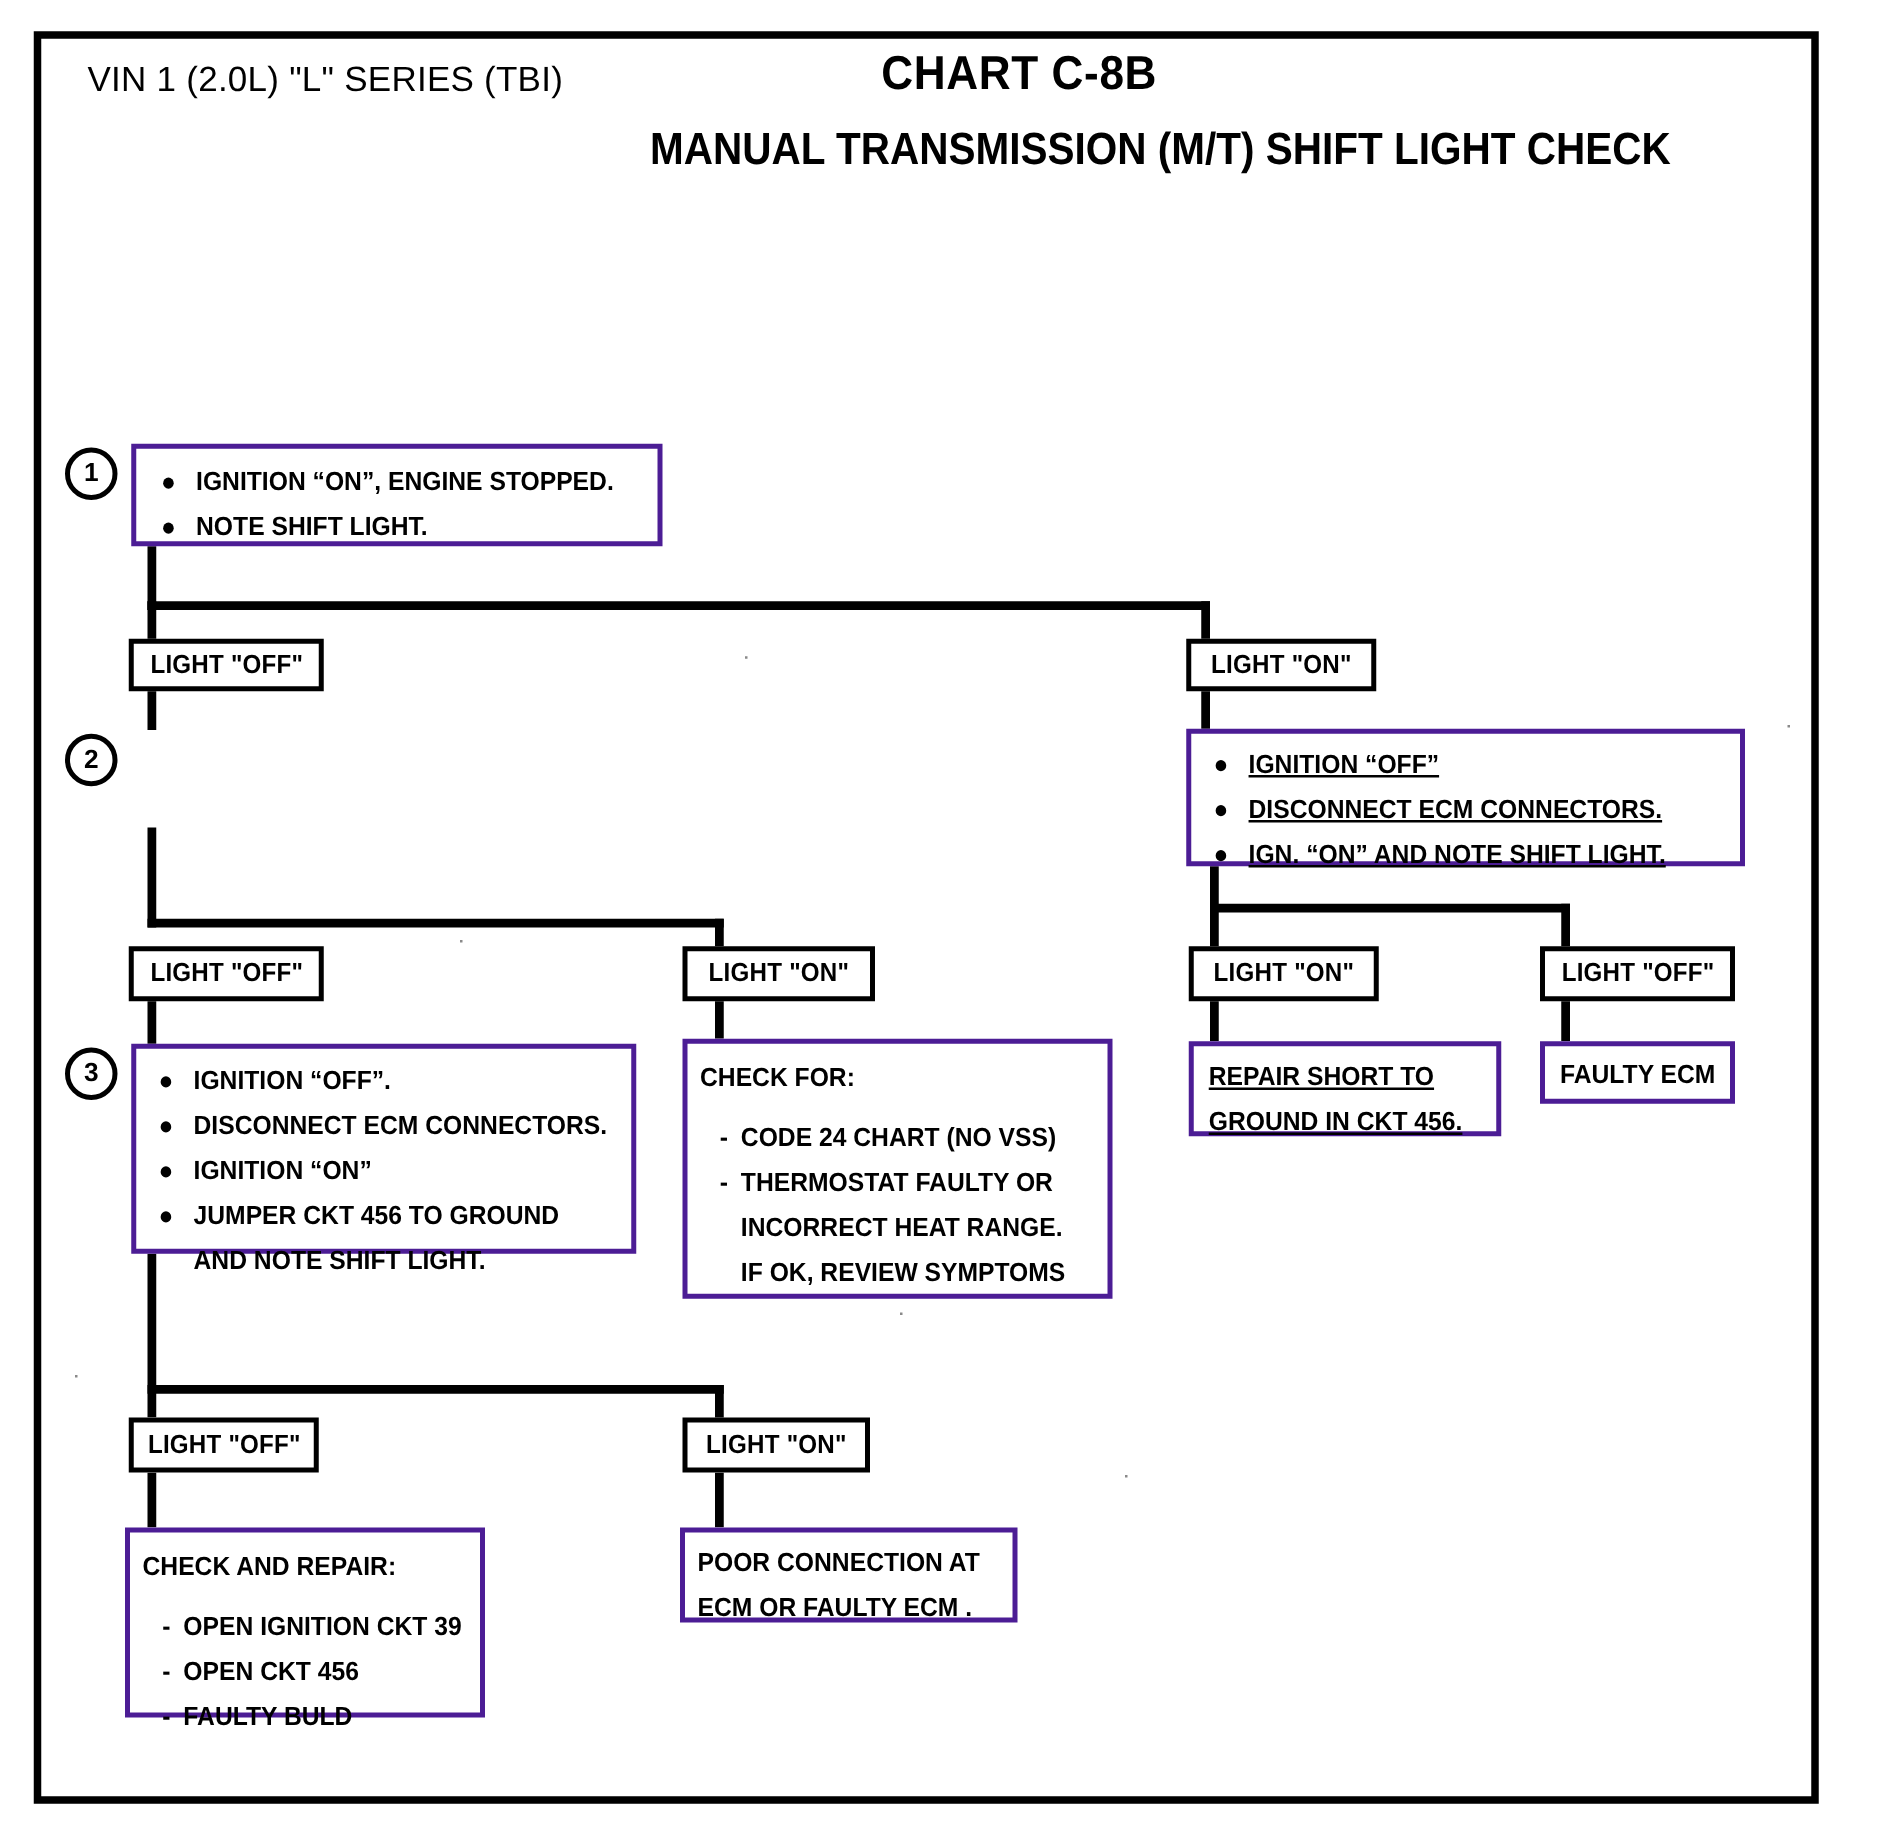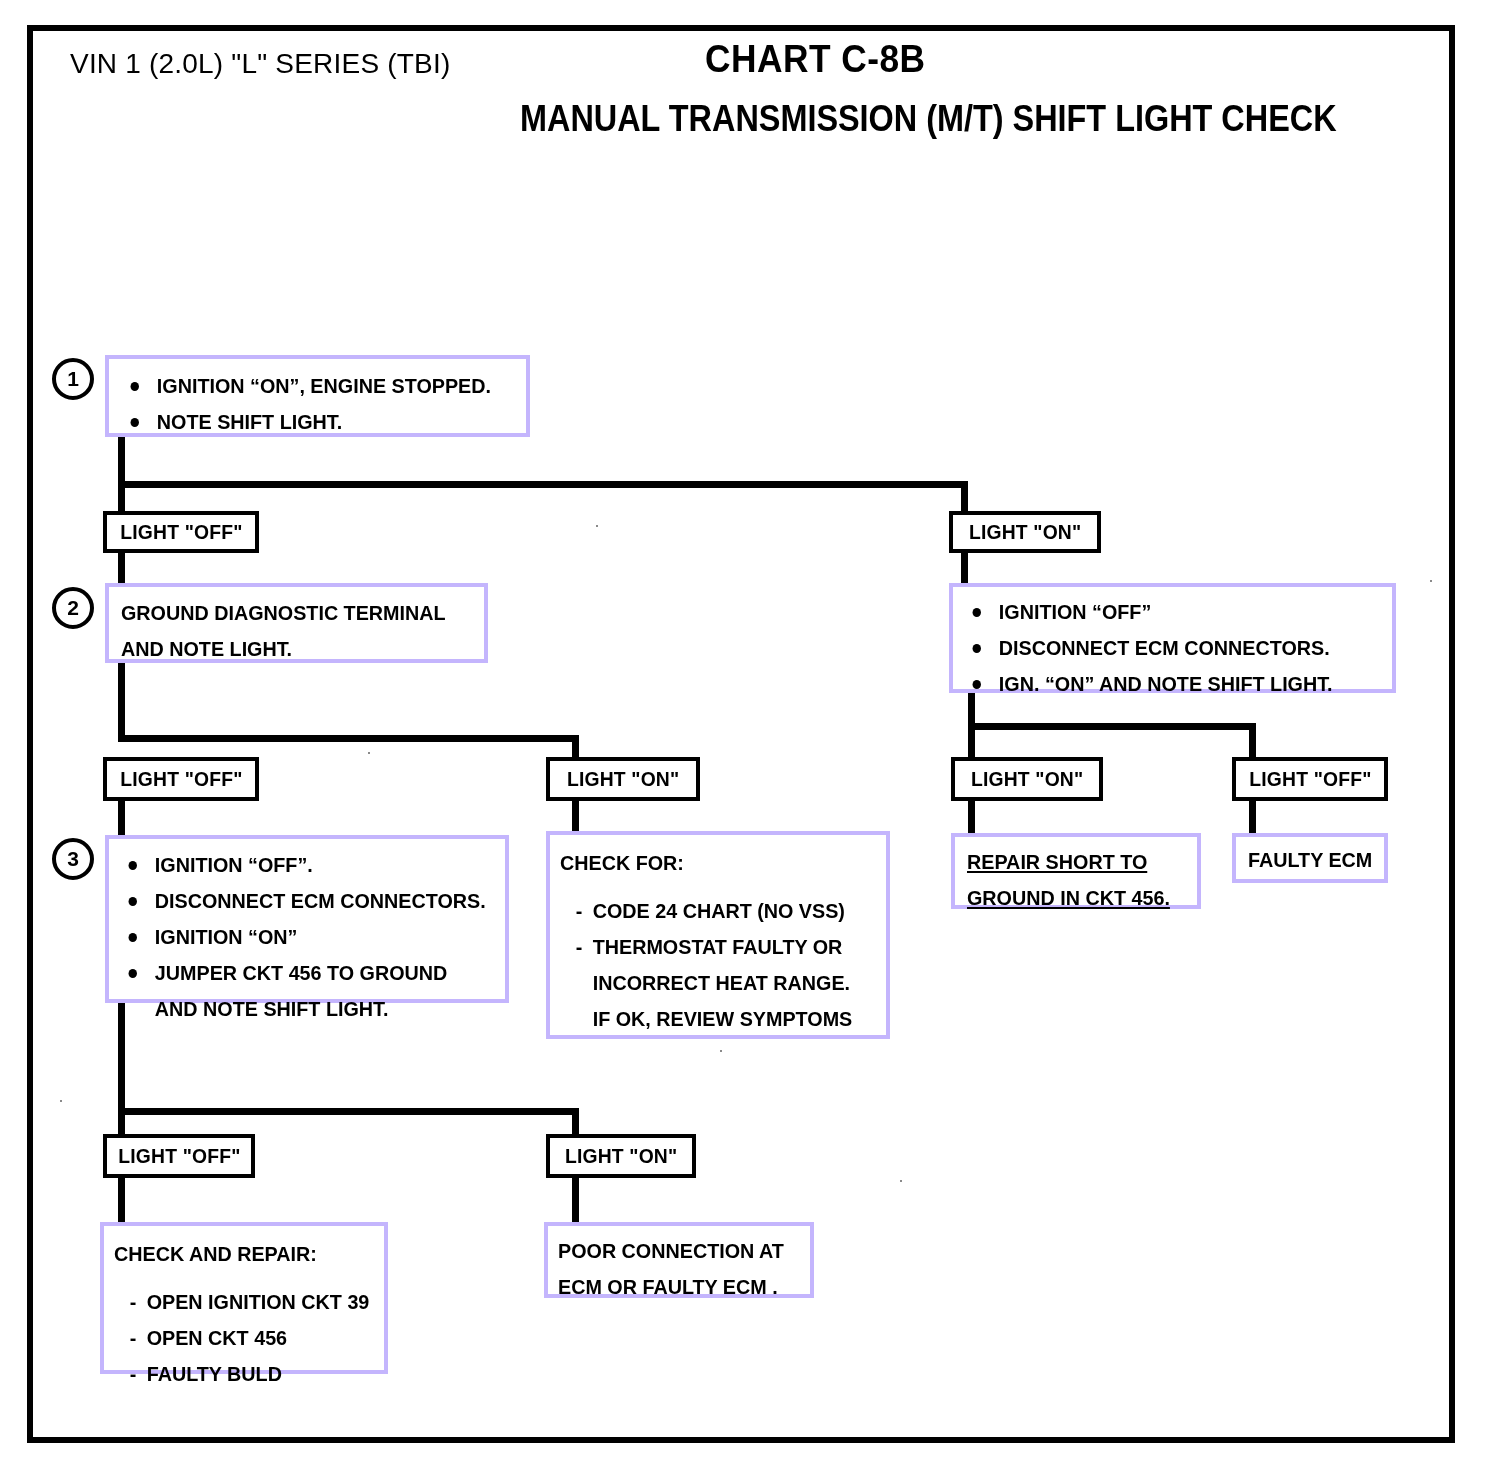--- a/index.html
+++ b/index.html
@@ -64,21 +64,21 @@
     color: #000;
     white-space: nowrap;
     transform: scaleX(0.9);
     transform-origin: left top;
   }
 
   
   .box {
     position: absolute;
     background: #ffffff;
-    border: 4px solid #c4b5fd;
+    border: 4px solid #4c1d95;
     box-sizing: border-box;
     color: #000;
     z-index: 3;
   }
   .box .inner {
     padding: 9px 12px 8px 14px;
   }
 
   
   ul.bullets {
@@ -256,29 +256,23 @@
   </div>
 
   <div class="light" style="left:103px; top:511px; width:156px; height:42px;">
     <span>LIGHT "OFF"</span>
   </div>
   <div class="light" style="left:949px; top:511px; width:152px; height:42px;">
     <span>LIGHT "ON"</span>
   </div>
 
   <div class="stepnum" style="left:52px; top:587px;">2</div>
-  <div class="box" style="left:105px; top:583px; width:383px; height:80px;">
-    <div class="inner" style="padding:8px 10px 8px 12px;">
-      <div class="heading-line">GROUND DIAGNOSTIC TERMINAL</div>
-      <div class="heading-line">AND NOTE LIGHT.</div>
-    </div>
-  </div>
 
   <div class="box" style="left:949px; top:583px; width:447px; height:110px;">
-    <div class="inner" style="padding:7px 8px 6px 12px;">
+    <div class="inner" style="padding:7px 8px 6px 12px;text-decoration:underline;">
       <ul class="bullets">
         <li>IGNITION “OFF”</li>
         <li>DISCONNECT ECM  CONNECTORS.</li>
         <li>IGN. “ON” AND NOTE SHIFT LIGHT.</li>
       </ul>
     </div>
   </div>
 
   <div class="light" style="left:103px; top:757px; width:156px; height:44px;">
     <span>LIGHT "OFF"</span>

